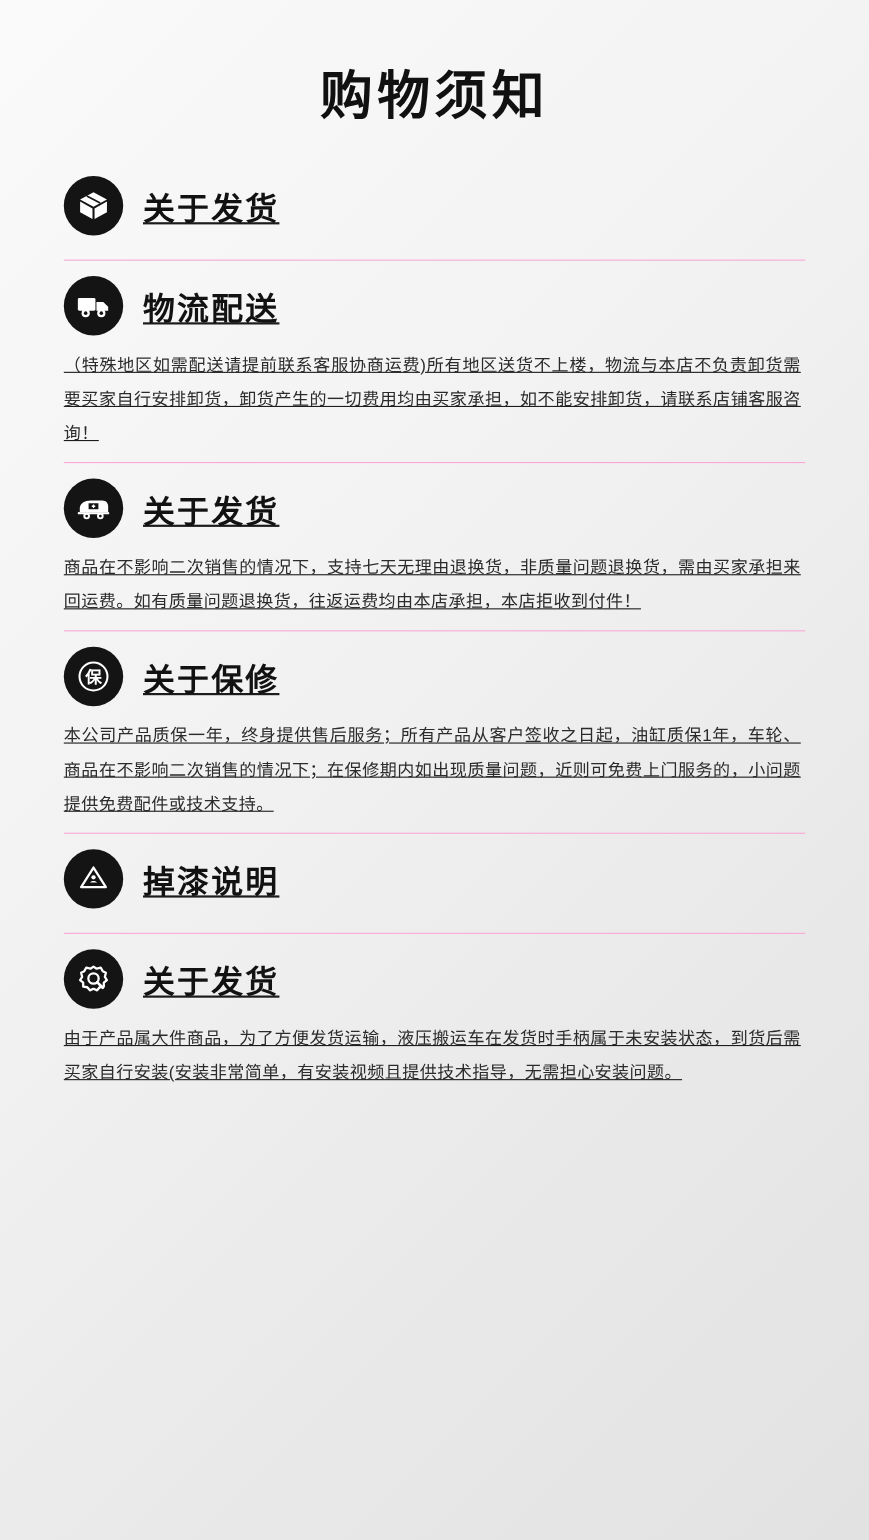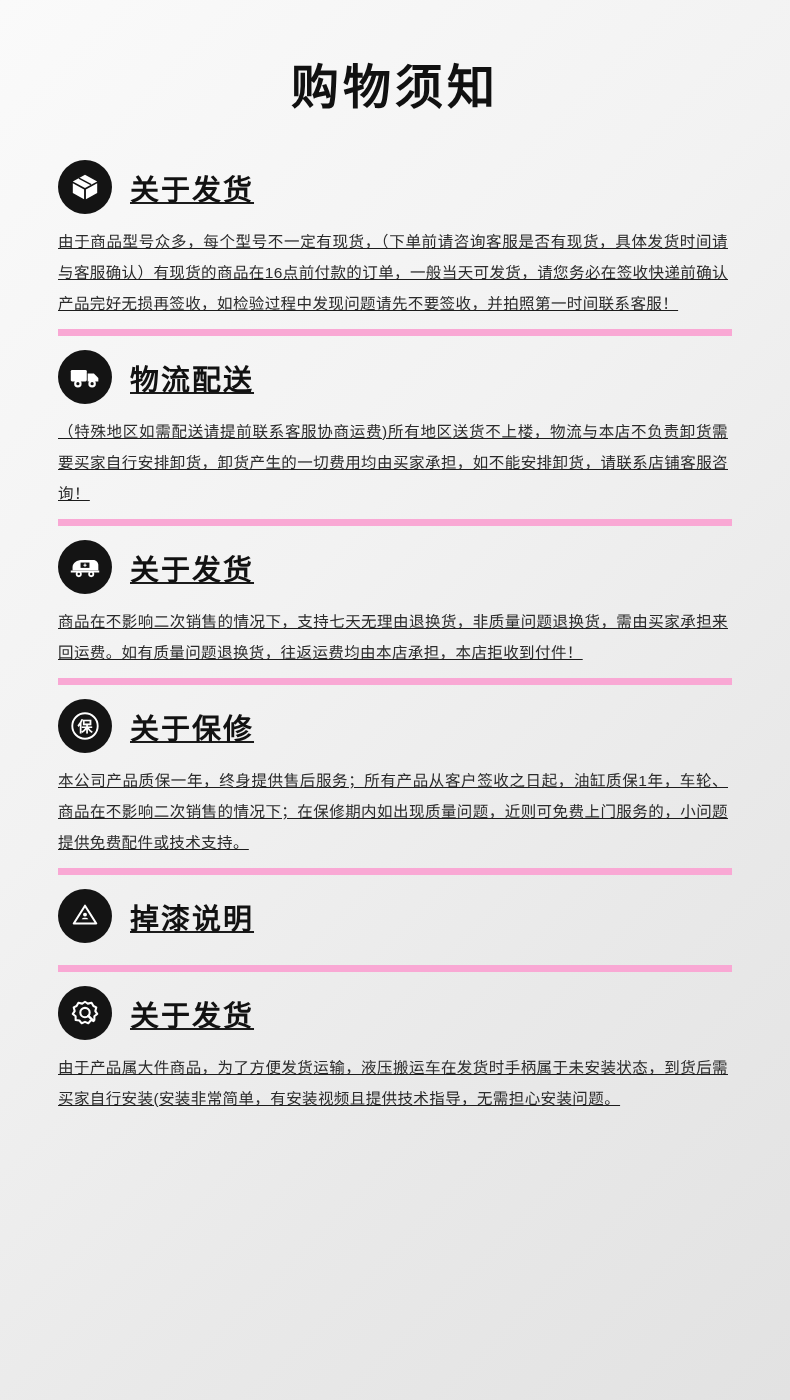--- a/index.html
+++ b/index.html
@@ -30,21 +30,21 @@
     padding-top: 48px;
     padding-bottom: 28px;
     color: #111;
   }
   .section {
     padding-top: 14px;
     padding-bottom: 10px;
     text-decoration: underline;
   }
   .section + .section {
-    border-top: 7px solid #f9a8d4;
+    border-top: 1px solid #f9a8d4;
   }
   .sec-head {
     display: flex;
     align-items: center;
     gap: 18px;
     margin-bottom: 12px;
   }
   .icon-badge {
     width: 54px;
     height: 54px;
@@ -86,21 +86,20 @@
       <div class="icon-badge">
         <svg width="30" height="30" viewBox="0 0 32 32" aria-hidden="true">
           <path d="M16 3 L29 10 L16 17 L3 10 Z" fill="#ffffff"></path>
           <path d="M3 12 L15 18.6 L15 29 L3 22.4 Z" fill="#ffffff"></path>
           <path d="M29 12 L17 18.6 L17 29 L29 22.4 Z" fill="#ffffff"></path>
           <path d="M9.5 6.6 L22.5 13.4" stroke="#141414" stroke-width="1.6" fill="none"></path>
         </svg>
       </div>
       <div class="sec-title">关于发货</div>
     </div>
-    <p class="sec-body">由于商品型号众多，每个型号不一定有现货，（下单前请咨询客服是否有现货，具体发货时间请与客服确认）有现货的商品在16点前付款的订单，一般当天可发货，请您务必在签收快递前确认产品完好无损再签收，如检验过程中发现问题请先不要签收，并拍照第一时间联系客服！</p>
   </div>
 
   <div class="section">
     <div class="sec-head">
       <div class="icon-badge">
         <svg width="32" height="30" viewBox="0 0 36 28" aria-hidden="true">
           <rect x="2" y="6" width="18" height="13" rx="1.5" fill="#ffffff"></rect>
           <path d="M21 10 L28 10 L33 15 L33 19 L21 19 Z" fill="#ffffff"></path>
           <circle cx="10" cy="21.5" r="4.2" fill="#ffffff"></circle>
           <circle cx="10" cy="21.5" r="1.8" fill="#141414"></circle>

